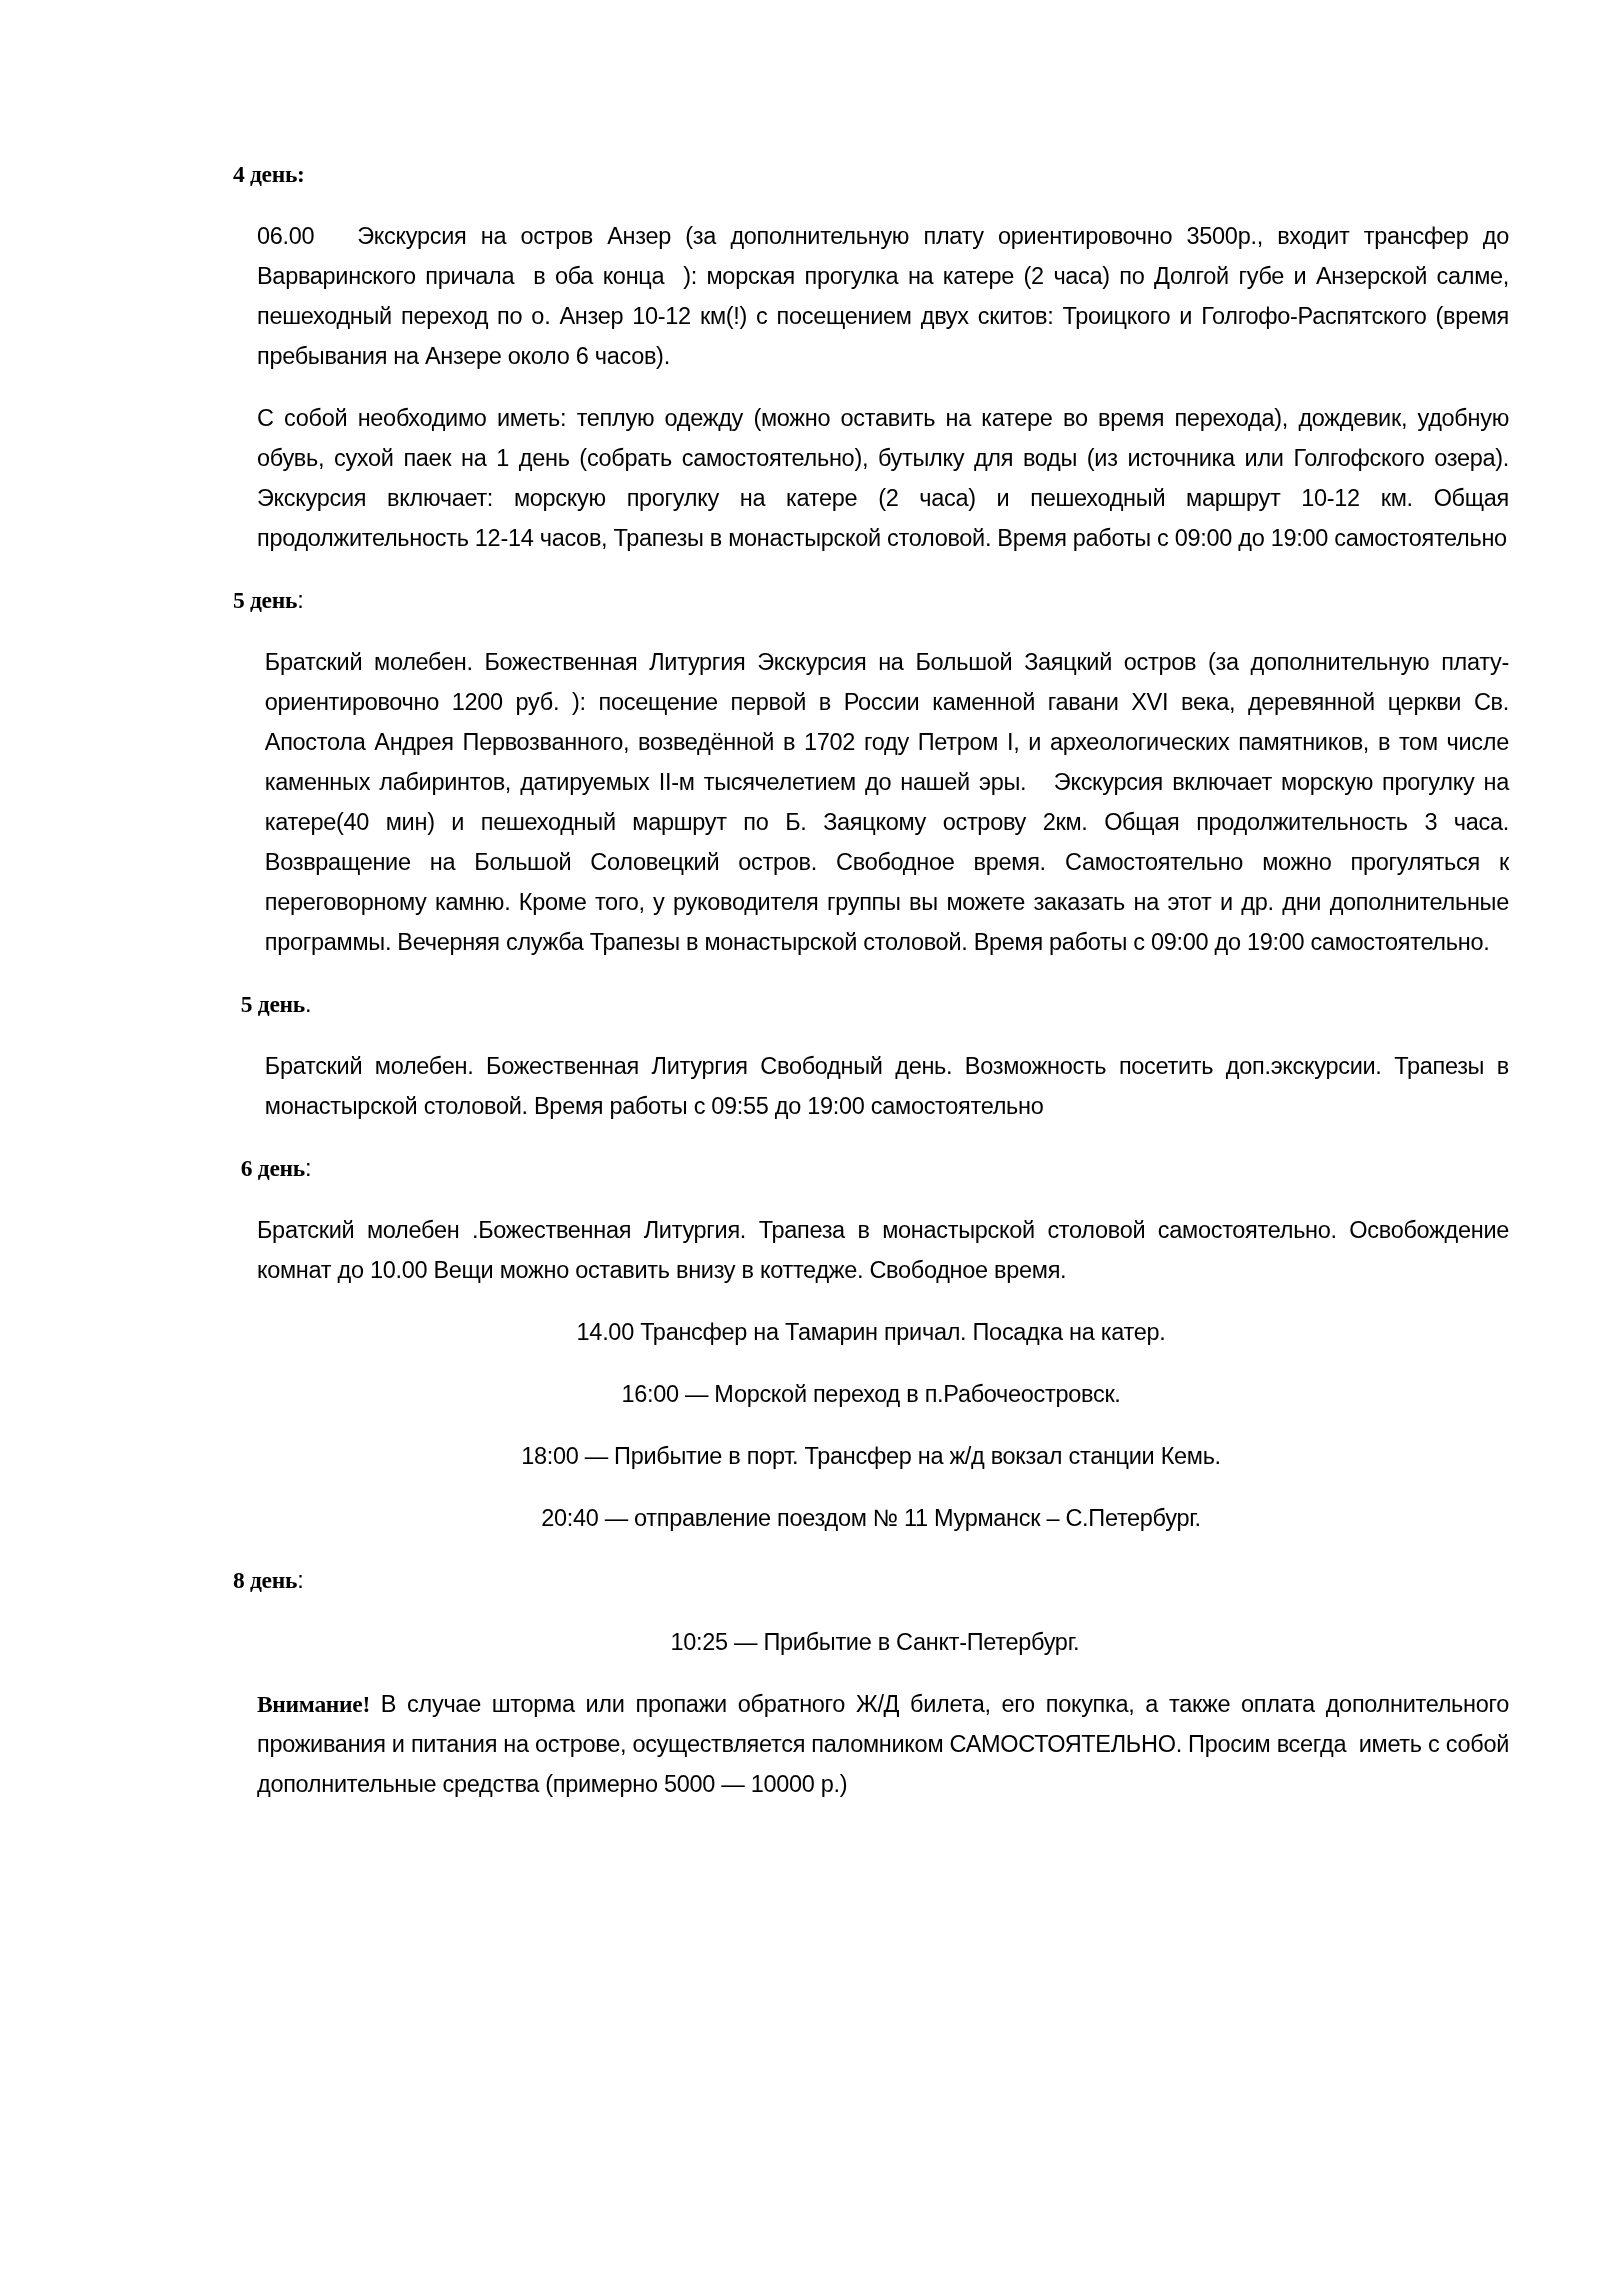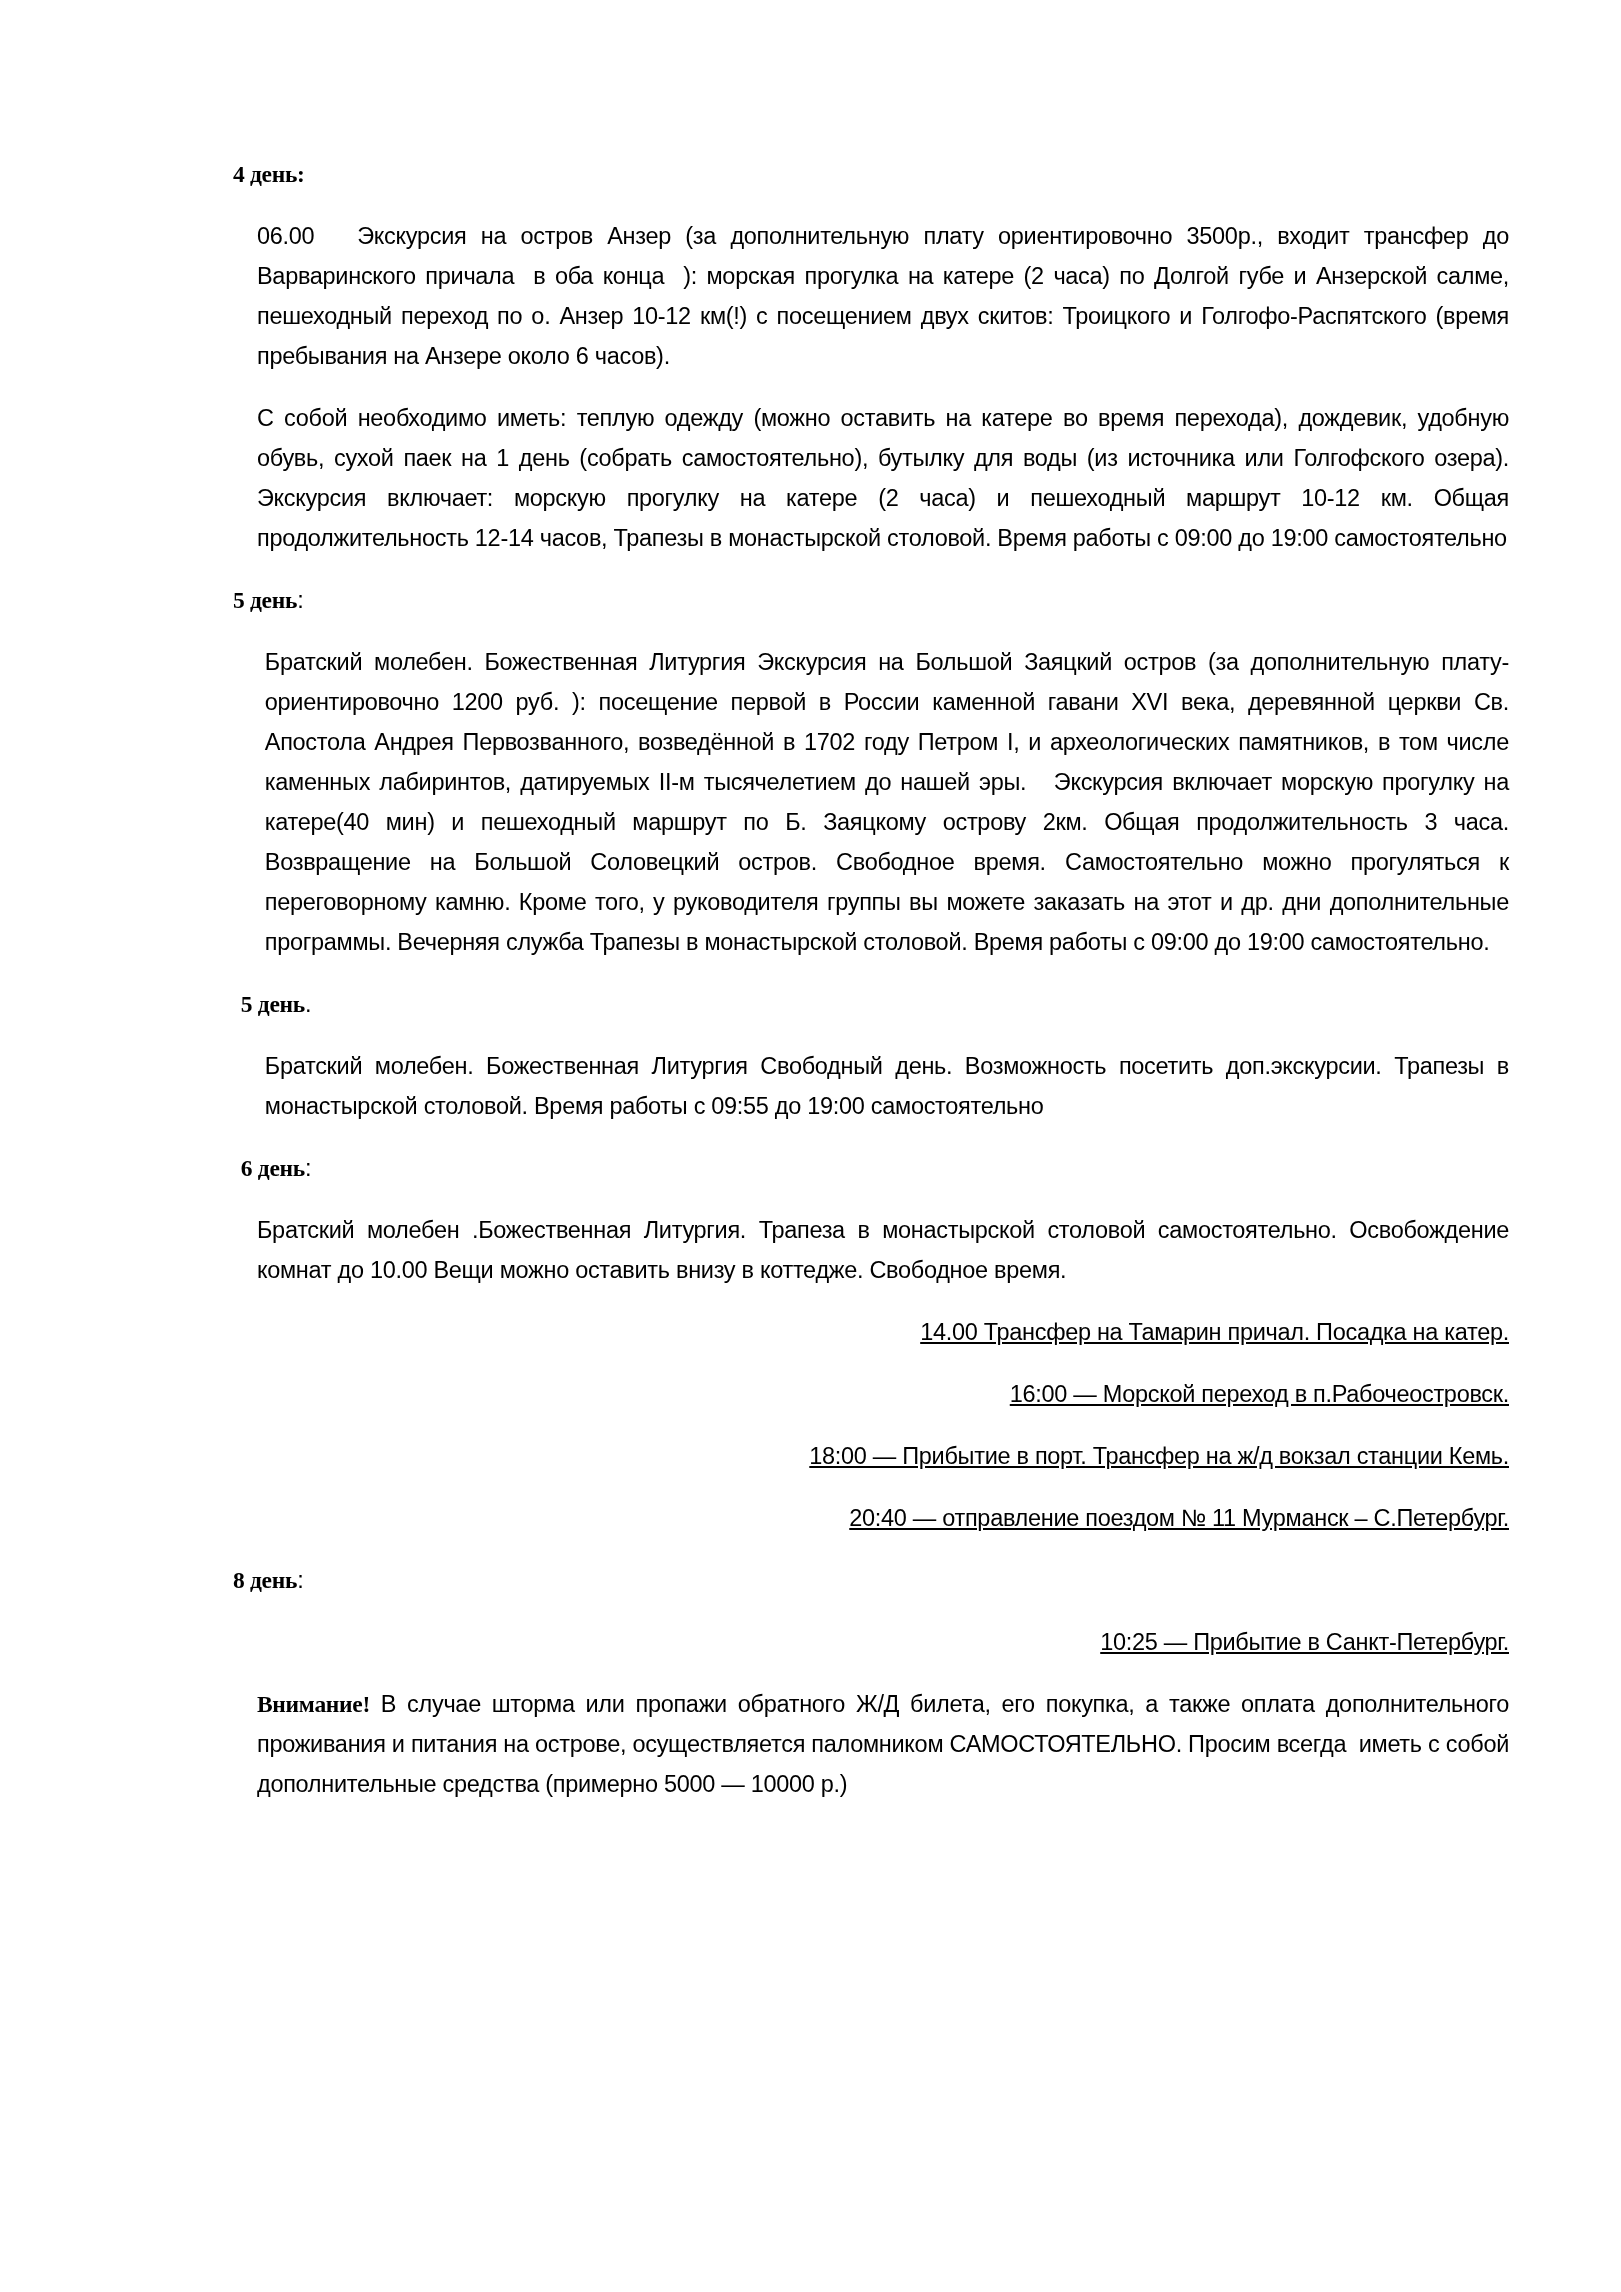--- a/index.html
+++ b/index.html
@@ -23,21 +23,21 @@
     font-size: 23.5px;
     line-height: 40px;
     letter-spacing: -0.3px;
     word-spacing: 0px;
   }
   .block {
     margin: 0 0 22px 0;
     text-align: justify;
     white-space: normal;
   }
-  .block.left { text-align: right; text-decoration: underline; }
+  .block.left { text-align: center; }
   .heading { text-align: left; }
   .bold { font-weight: bold; font-family: Liberation Serif, serif; }
   .indent { padding-left: 7.8px; }
   .pre { white-space: pre-wrap; margin-left: 24px; }
 </style>
 </head>
 <body>
 
 <div class="page">
 

